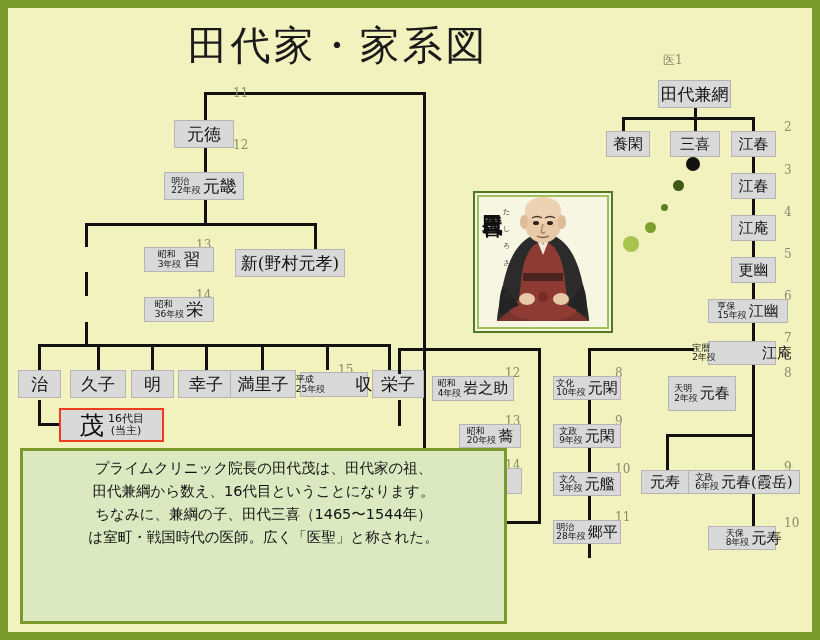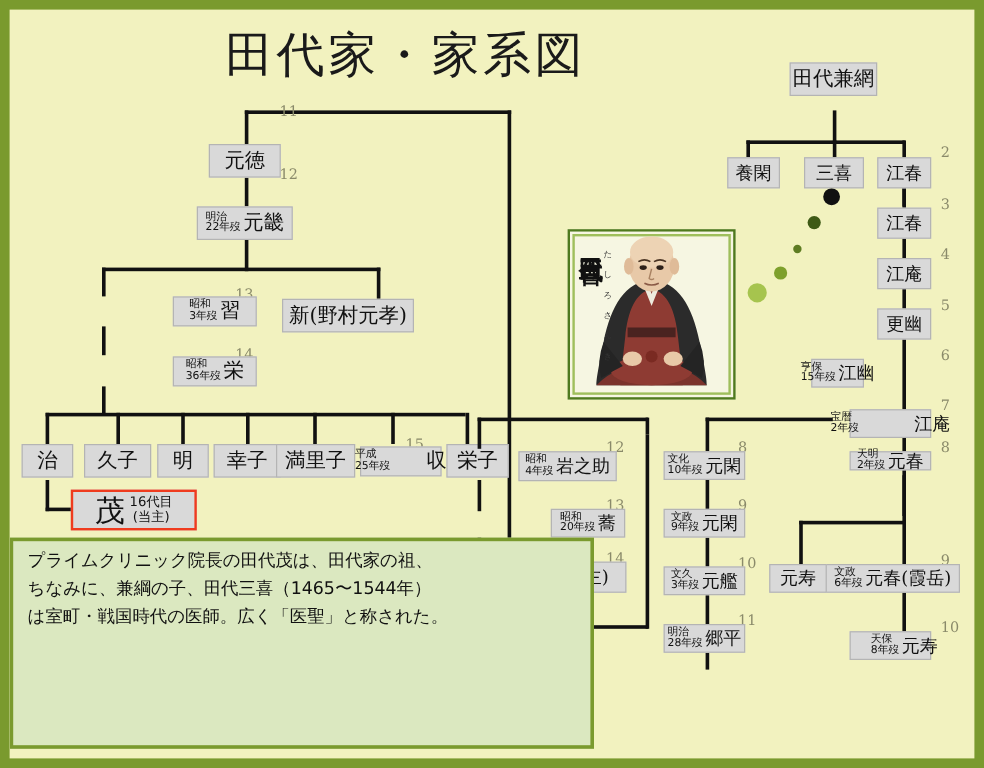--- a/index.html
+++ b/index.html
@@ -242,21 +242,21 @@
   <div class="ln lnV" style="left:744px;top:312px;height:42px;"></div>
   <div class="ln lnV" style="left:744px;top:354px;height:68px;"></div>
   <div class="ln lnV" style="left:744px;top:388px;height:40px;"></div>
 
   <div class="ln lnH" style="left:658px;top:426px;width:89px;"></div>
   <div class="ln lnV" style="left:658px;top:426px;height:36px;"></div>
   <div class="ln lnV" style="left:744px;top:426px;height:36px;"></div>
   <div class="ln lnV" style="left:744px;top:482px;height:40px;"></div>
 
   <div class="gen" style="left:655px;top:44px;">医1</div>
-  <div class="node" style="left:650px;top:44px;width:73px;height:28px;">
+  <div class="node" style="left:650px;top:72px;width:73px;height:28px;">
     <span class="nm">田代兼網</span>
   </div>
 
   <div class="node" style="left:598px;top:123px;width:44px;height:26px;">
     <span class="nm sm">養閑</span>
   </div>
   <div class="node" style="left:662px;top:123px;width:50px;height:26px;">
     <span class="nm sm">三喜</span>
   </div>
   <div class="gen" style="left:776px;top:112px;">2</div>
@@ -273,39 +273,39 @@
   <div class="node" style="left:723px;top:207px;width:45px;height:26px;">
     <span class="nm sm">江庵</span>
   </div>
 
   <div class="gen" style="left:776px;top:239px;">5</div>
   <div class="node" style="left:723px;top:249px;width:45px;height:26px;">
     <span class="nm sm">更幽</span>
   </div>
 
   <div class="gen" style="left:776px;top:281px;">6</div>
-  <div class="node" style="left:668px;top:291px;width:44px;height:24px;">
+  <div class="node" style="left:700px;top:291px;width:80px;height:24px;">
     <span class="dt">
       <b>亨保</b>
           <b>15年歿</b>
     </span>
     <span class="nm sm">江幽</span>
   </div>
 
   <div class="gen" style="left:776px;top:323px;">7</div>
   <div class="node" style="left:700px;top:333px;width:68px;height:24px;gap:44px;">
     <span class="dt">
       <b>宝暦</b>
           <b>2年歿</b>
     </span>
     <span class="nm sm">江庵</span>
   </div>
 
   <div class="gen" style="left:776px;top:358px;">8</div>
-  <div class="node" style="left:700px;top:368px;width:68px;height:16px;">
+  <div class="node" style="left:660px;top:368px;width:68px;height:35px;">
     <span class="dt">
       <b>天明</b>
           <b>2年歿</b>
     </span>
     <span class="nm sm">元春</span>
   </div>
 
   <div class="gen" style="left:776px;top:452px;">9</div>
   <div class="node" style="left:680px;top:462px;width:112px;height:24px;">
     <span class="dt">
@@ -443,20 +443,21 @@
       <ellipse cx="86" cy="106" rx="8" ry="6" fill="#e8c9a8"></ellipse>
       <circle cx="68" cy="104" r="5" fill="#7a2a22"></circle>
 
       <path d="M28 92 q-6 16 -2 30 q10 -6 18 -10 Z" fill="#242424"></path>
       <path d="M108 92 q6 16 2 30 q-10 -6 -18 -10 Z" fill="#242424"></path>
     </svg>
     <div class="pt-label">田代三喜</div>
     <div class="pt-ruby">たしろさんき</div>
   </div>
 
-  <div class="note" style="left:0;top:440px;width:487px;height:176px;">
+  <div class="note" style="left:12px;top:440px;width:487px;height:176px;text-align:center;">
     <p>プライムクリニック院長の田代茂は、田代家の祖、</p>
+    <p>田代兼綱から数え、16代目ということになります。</p>
     <p>ちなみに、兼綱の子、田代三喜（1465〜1544年）</p>
     <p>は室町・戦国時代の医師。広く「医聖」と称された。</p>
   </div>
 
 </div>
 </div>
 
 </body></html>

